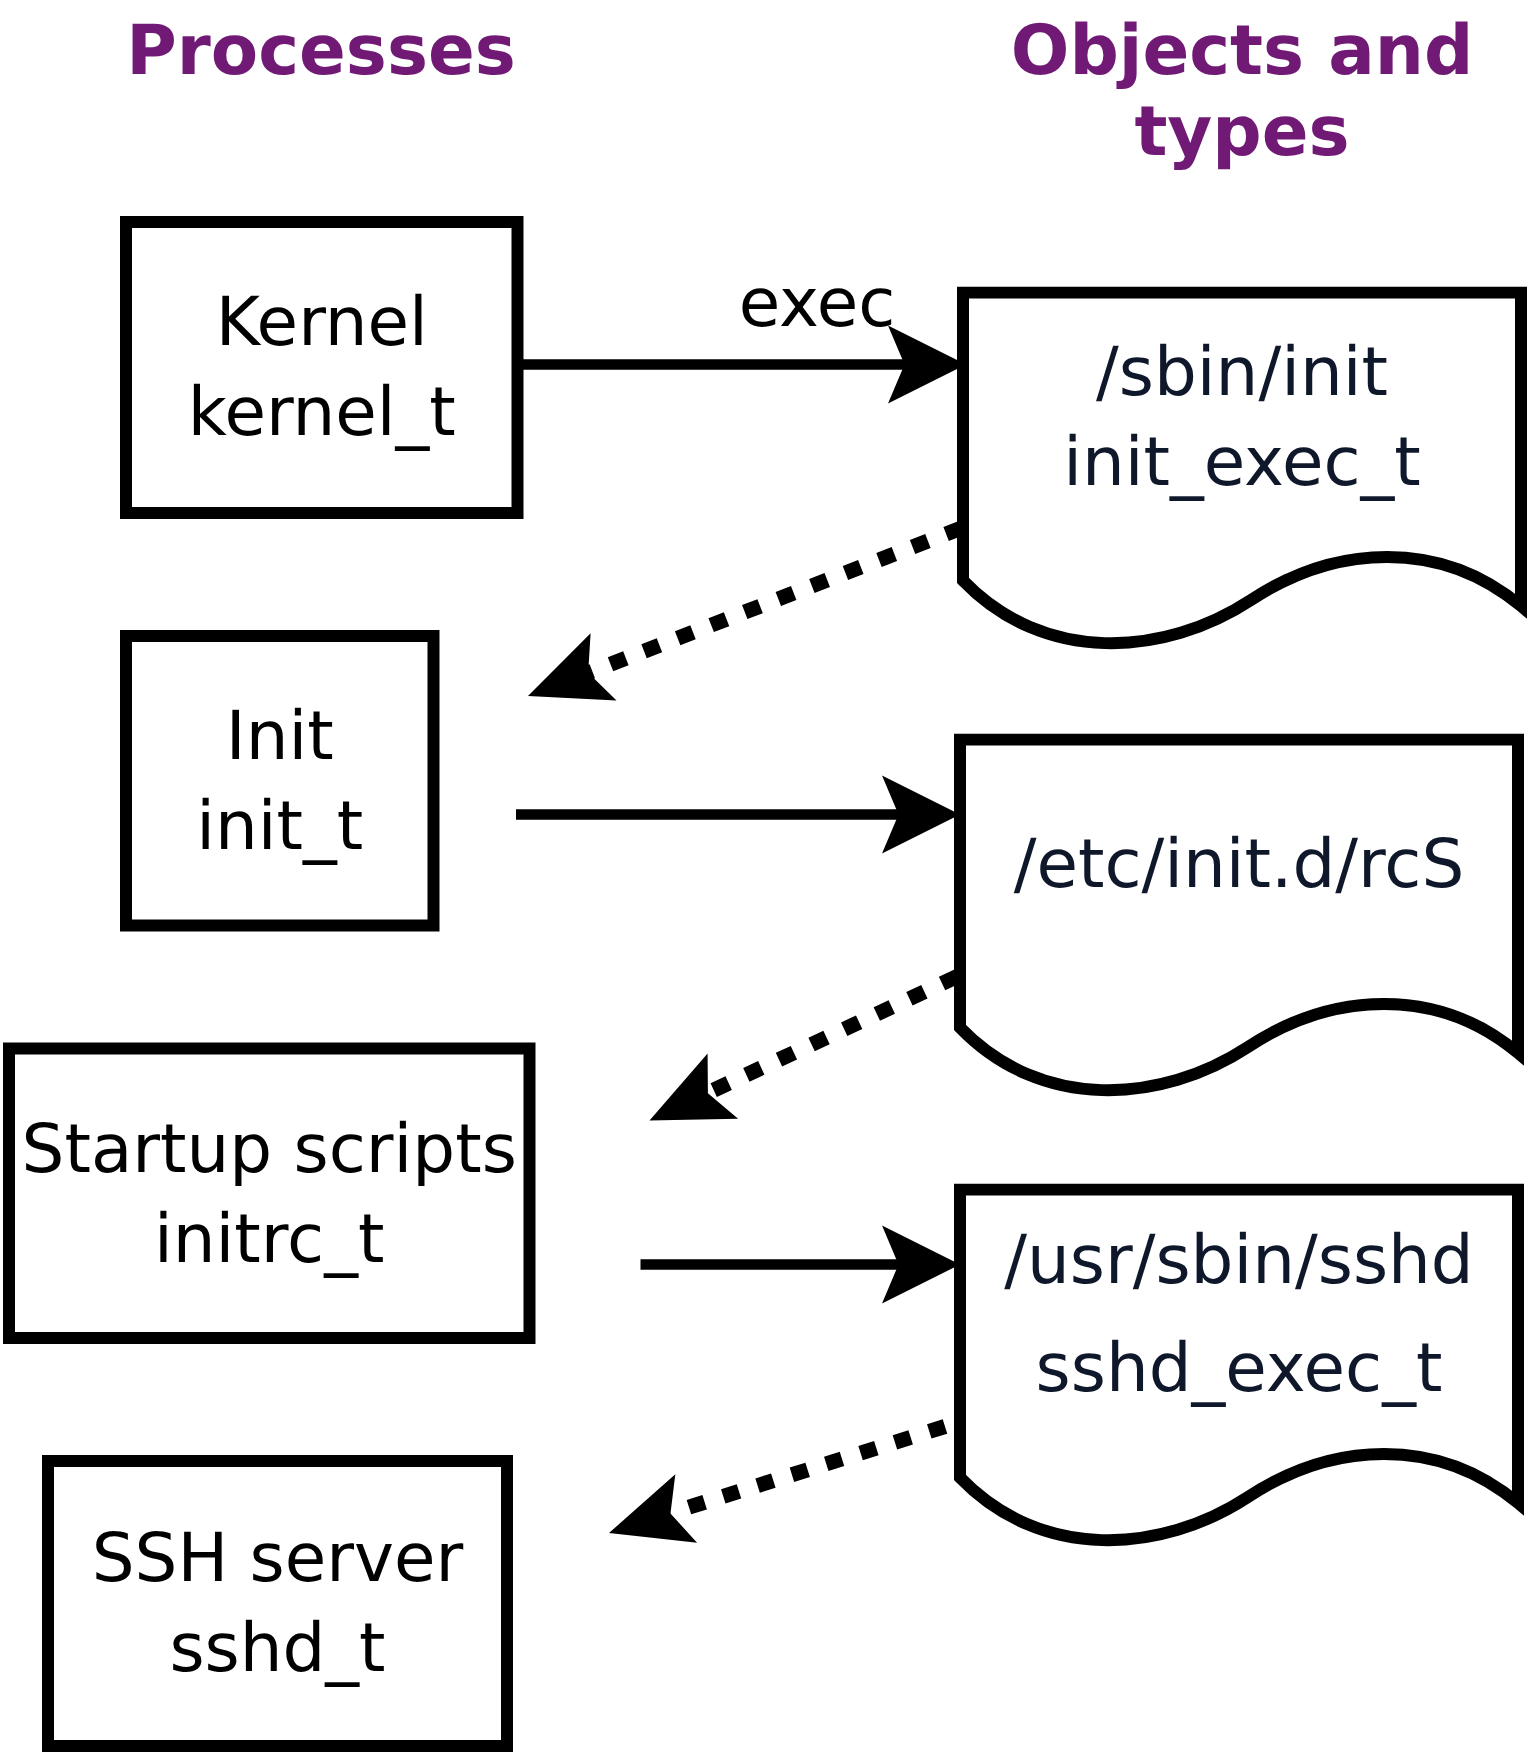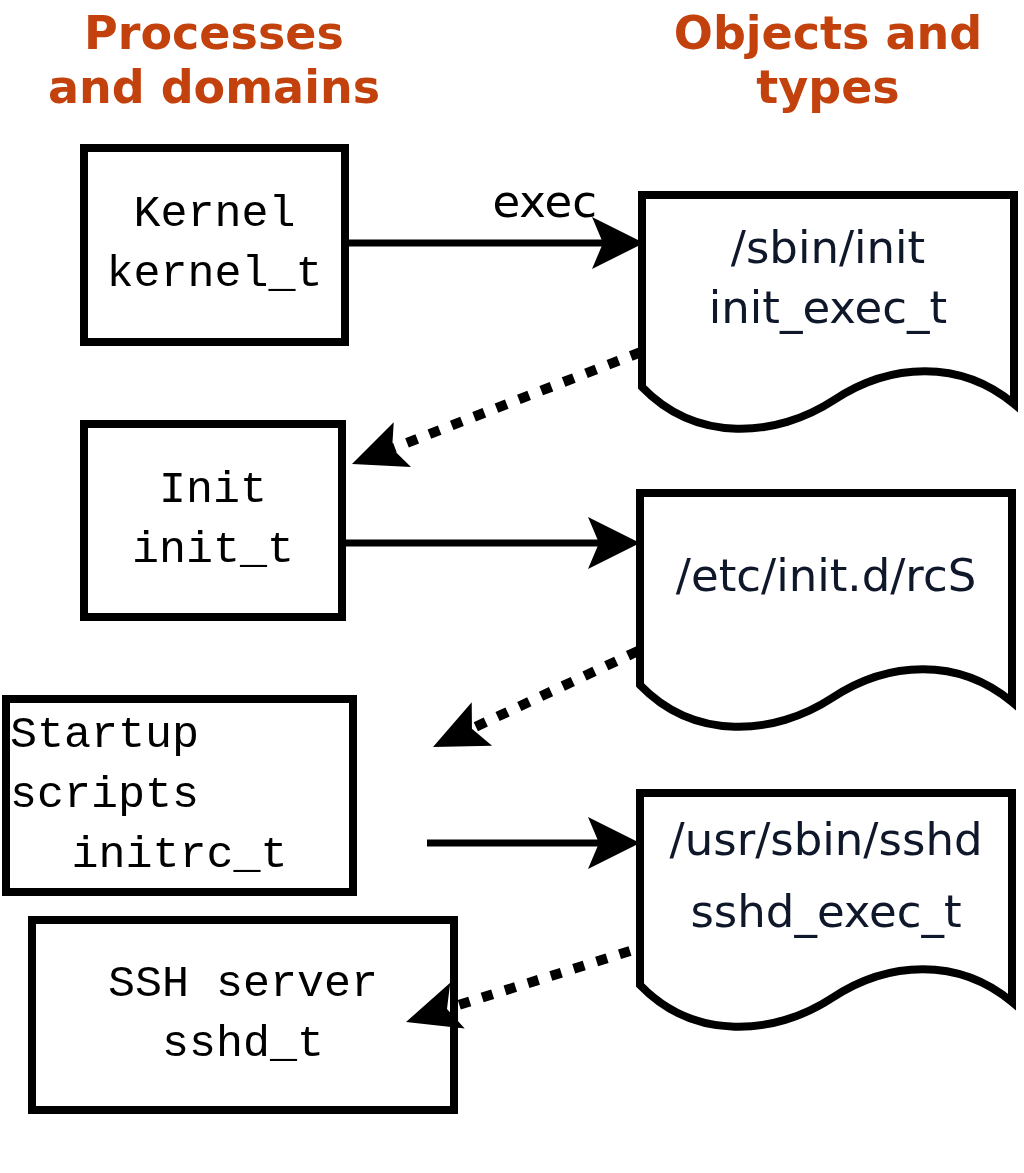--- a/index.html
+++ b/index.html
@@ -12,35 +12,34 @@
     color: #000000;
     font-family: "DejaVu Sans", "Liberation Sans", sans-serif;
   }
   .hdr {
     position: absolute;
     width: 400px;
     font-weight: bold;
     font-size: 46px;
     line-height: 54px;
     text-align: center;
-    color: #c2410c;
+    color: #701a75;
   }
   .pbox {
     position: absolute;
     background: #ffffff;
     border: 8px solid #000000;
     box-sizing: border-box;
     display: flex;
     flex-direction: column;
     align-items: center;
     justify-content: center;
     font-size: 45px;
     line-height: 60px;
     color: #000000;
-    font-family: Liberation Mono, monospace;
   }
   .doc { position: absolute; }
   .doc path { fill: #ffffff; stroke: #000000; stroke-width: 8; }
   .doctext {
     position: absolute;
     width: 380px;
     height: 250px;
     box-sizing: border-box;
     padding-bottom: 76px;
     display: flex;
@@ -67,40 +66,39 @@
     color: #000000;
   }
 </style>
 </head>
 <body>
 
 <div class="canvas">
 
   <div class="hdr" style="left:14px; top:6px;">
     <div>Processes</div>
-    <div>and domains</div>
   </div>
   <div class="hdr" style="left:628px; top:6px;">
     <div>Objects and</div>
     <div>types</div>
   </div>
 
   <div class="pbox" style="left:80px; top:144px; width:269px; height:202px;">
     <div>Kernel</div>
     <div>kernel_t</div>
   </div>
-  <div class="pbox" style="left:80px; top:420px; width:266px; height:201px;">
+  <div class="pbox" style="left:80px; top:420px; width:213px; height:201px;">
     <div>Init</div>
     <div>init_t</div>
   </div>
   <div class="pbox" style="left:2px; top:695px; width:355px; height:201px;">
     <div>Startup scripts</div>
     <div>initrc_t</div>
   </div>
-  <div class="pbox" style="left:28px; top:916px; width:430px; height:198px;">
+  <div class="pbox" style="left:28px; top:970px; width:314px; height:198px;">
     <div>SSH server</div>
     <div>sshd_t</div>
   </div>
 
   <svg class="doc" style="left:638px; top:191px;" width="380" height="250" viewBox="0 0 380 250">
     <path d="M 4,4 H 376 V 213 C 322,168 252,172 196,209 C 138,247 58,252 4,196 Z" stroke="#000000"></path>
   </svg>
   <div class="doctext" style="left:638px; top:191px;">
     <div>/sbin/init</div>
     <div>init_exec_t</div>

